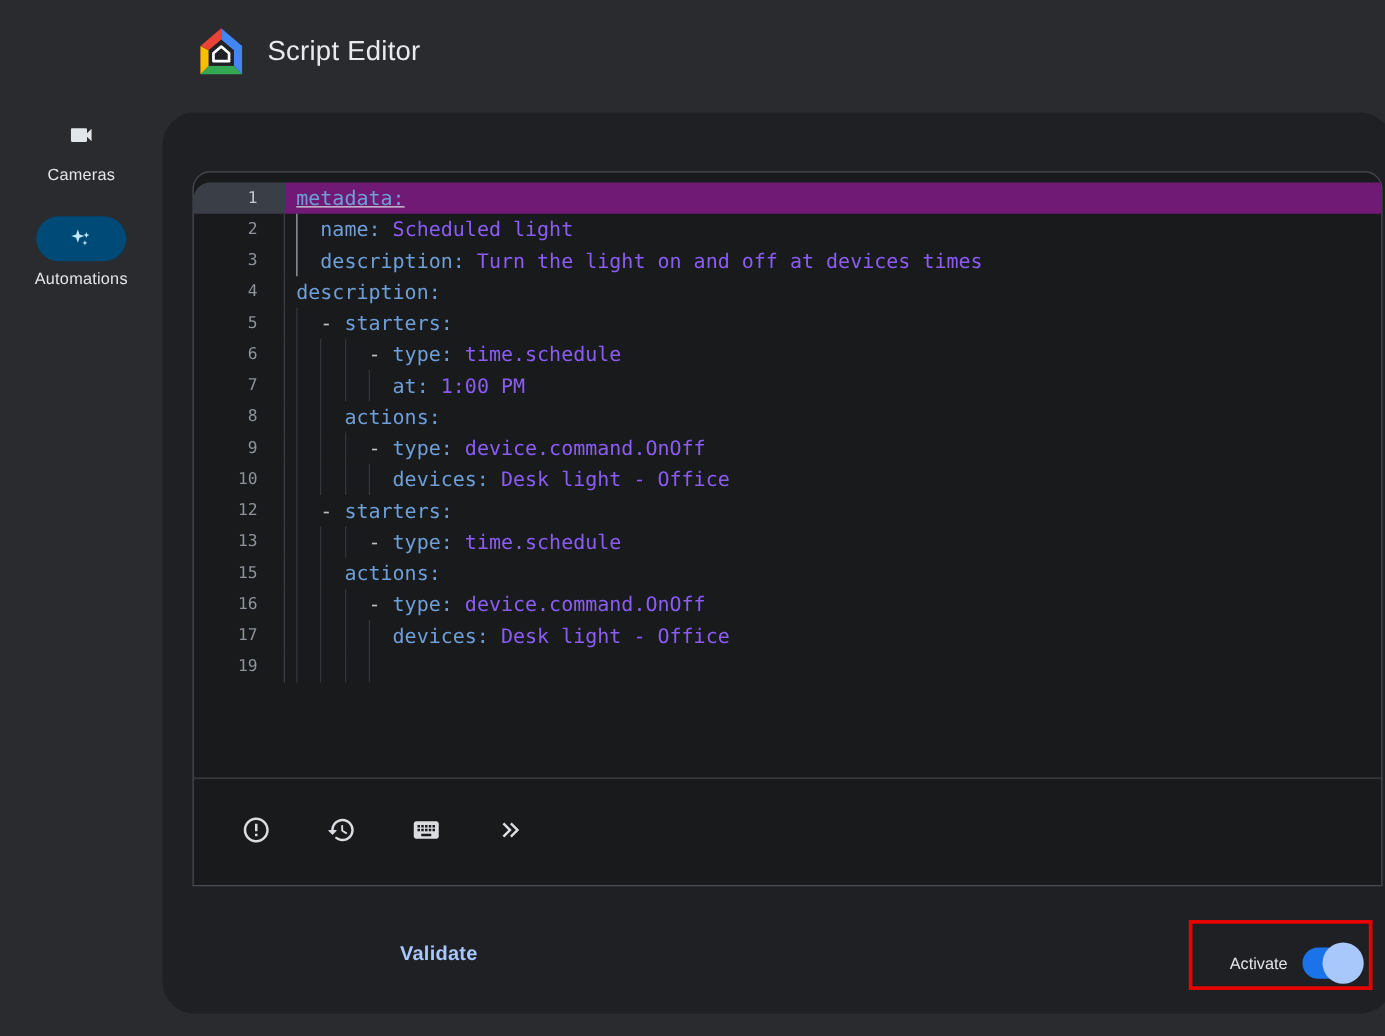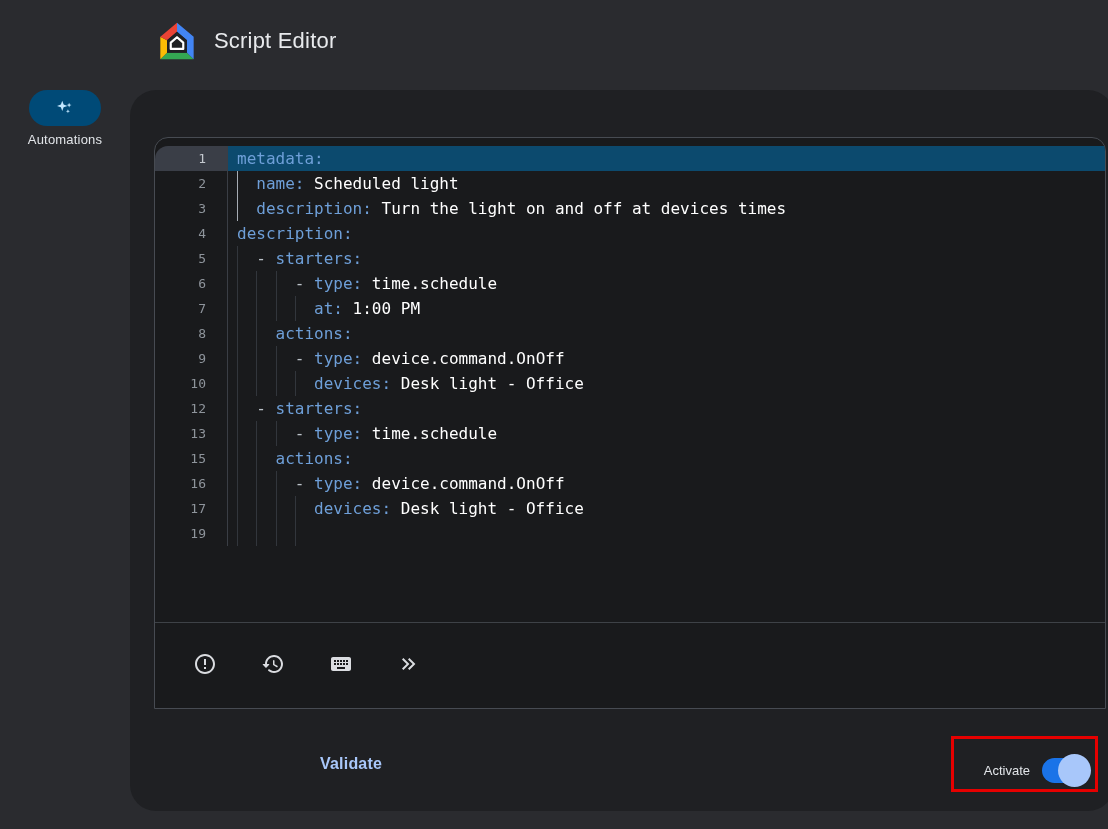--- a/index.html
+++ b/index.html
@@ -24,26 +24,26 @@
   .panel { position:absolute; left:130px; top:90px; width:984px; height:721px; background:#1F2023; border-radius:26px; }
   
   .editor-box { position:absolute; left:24px; top:47px; width:952px; height:572px; border:1px solid #474B52; border-radius:14px 14px 0 0; background:#191A1C; }
   .code-area { height:484px; overflow:hidden; padding-top:8px; border-radius:13px 13px 0 0; }
   .line { display:flex; height:25px; }
   .gutter { flex:none; width:73px; text-align:right; padding-right:21px; border-right:1px solid #3A3E45;
             font-family:"DejaVu Sans Mono", monospace; font-size:13px; line-height:25px; color:#8E949B; }
   .code { position:relative; flex:1; padding-left:9px; white-space:pre;
           font-family:"DejaVu Sans Mono", monospace; font-size:16px; line-height:25px; color:#DADCE0; }
   .line.active .gutter { background:#3A3E47; border-top-left-radius:13px; color:#C4C9CF; }
-  .line.active .code   { background:#0c4a6e; }
+  .line.active .code   { background:#701a75;text-decoration:underline; }
   .guides { position:absolute; left:9px; top:0; bottom:0; }
   .guide  { position:absolute; top:0; bottom:0; width:1px; background:#32363C; }
   .guide.bright { background:#A6ACB4; }
   .tk-key  { color:#6E9FD8; }
-  .tk-str  { color:#ffffff; }
+  .tk-str  { color:#8b5cf6; }
   .tk-bool { color:#BE6BD3; }
   .tk-dash { color:#BCC2C9; }
   
   .ed-toolbar { height:86px; border-top:1px solid #3E4247; display:flex; align-items:center; padding-left:36px; gap:40px; }
   .tool-btn { background:none; border:none; width:28px; height:28px; display:flex; align-items:center; justify-content:center; cursor:pointer; }
   .tool-btn svg { width:24px; height:24px; fill:#DADCE0; }
   
   .save-btn { position:absolute; left:55px; top:647px; width:108px; height:54px; border:none; border-radius:27px;
               background:#A8C7FA; color:#0B306F; font-family:"Liberation Sans",sans-serif; font-size:16px; font-weight:600; cursor:pointer; }
   .validate-btn { position:absolute; left:190px; top:647px; height:54px; background:none; border:none;
@@ -62,20 +62,28 @@
   <polygon points="4,46 12,38 36,38 44,46" fill="#34A853"></polygon>
   <polygon points="4,19 12,23 12,38 4,46" fill="#FBBC04"></polygon>
   <polygon points="24,2 4,19 12,23 24,13" fill="#EA4335"></polygon>
   <polygon points="24,2 44,19 44,46 36,38 36,23 24,13" fill="#4285F4"></polygon>
   <polygon points="24,13 12,23 12,38 36,38 36,23" fill="#1F2023"></polygon>
   <path d="M24 19.5 L31.5 26 L31.5 33.5 L16.5 33.5 L16.5 26 Z" fill="none" stroke="#FFFFFF" stroke-width="2.6" stroke-linejoin="round"></path>
 </svg>
 <div class="app-title">Script Editor</div>
 
 <nav class="sidebar">
+    <div class="side-item">
+      <div class="side-icon-wrap">
+        <svg viewBox="0 0 24 24" fill="#E2E5E9">
+          <path d="M17 10.5V7c0-.55-.45-1-1-1H4c-.55 0-1 .45-1 1v10c0 .55.45 1 1 1h12c.55 0 1-.45 1-1v-3.5l4 4v-11l-4 4z"></path>
+        </svg>
+      </div>
+      <div class="side-label">Cameras</div>
+    </div>
     <div class="side-item active">
       <div class="side-icon-wrap">
         <svg viewBox="0 0 24 24" fill="#C2E7FF">
           <path d="M9 4l1.5 4.2L14.7 9.7 10.5 11.2 9 15.4 7.5 11.2 3.3 9.7 7.5 8.2z"></path>
           <path d="M16.5 6.2l.7 1.9 1.9.7-1.9.7-.7 1.9-.7-1.9-1.9-.7 1.9-.7z"></path>
           <path d="M15.2 13.4l.6 1.6 1.6.6-1.6.6-.6 1.6-.6-1.6-1.6-.6 1.6-.6z"></path>
         </svg>
       </div>
       <div class="side-label">Automations</div>
     </div>

